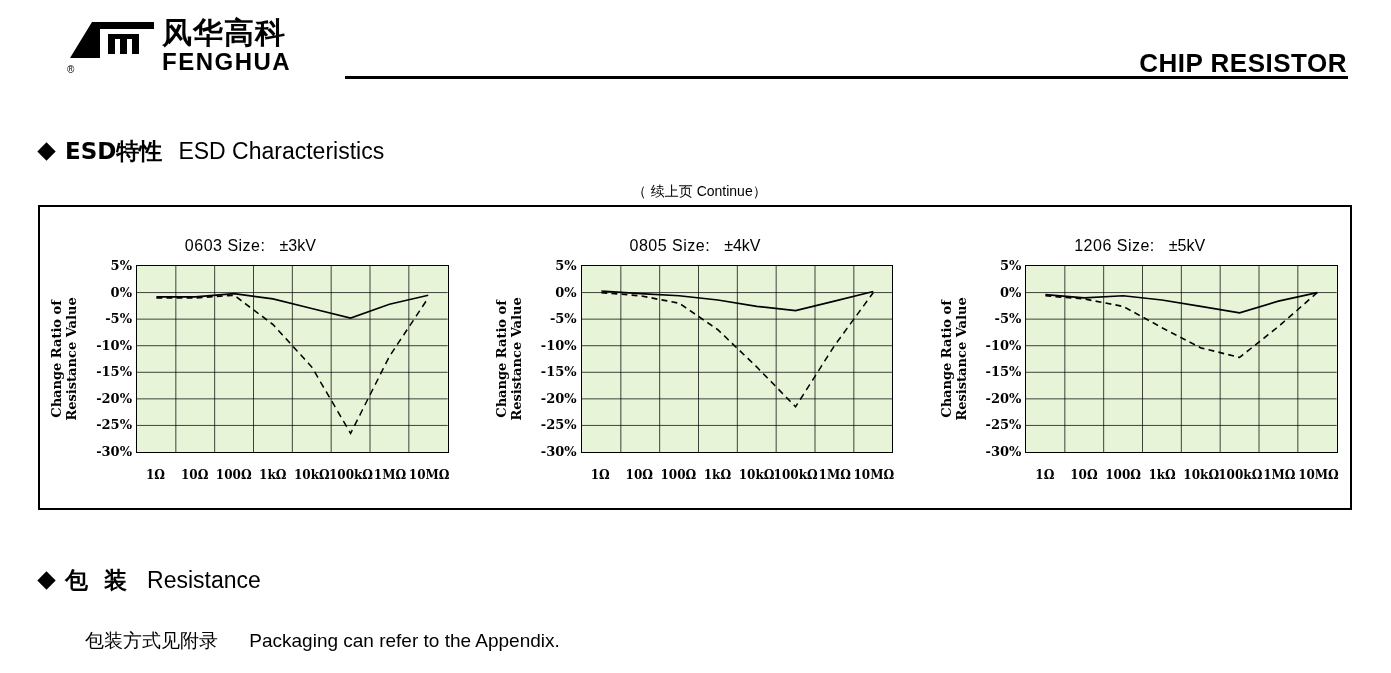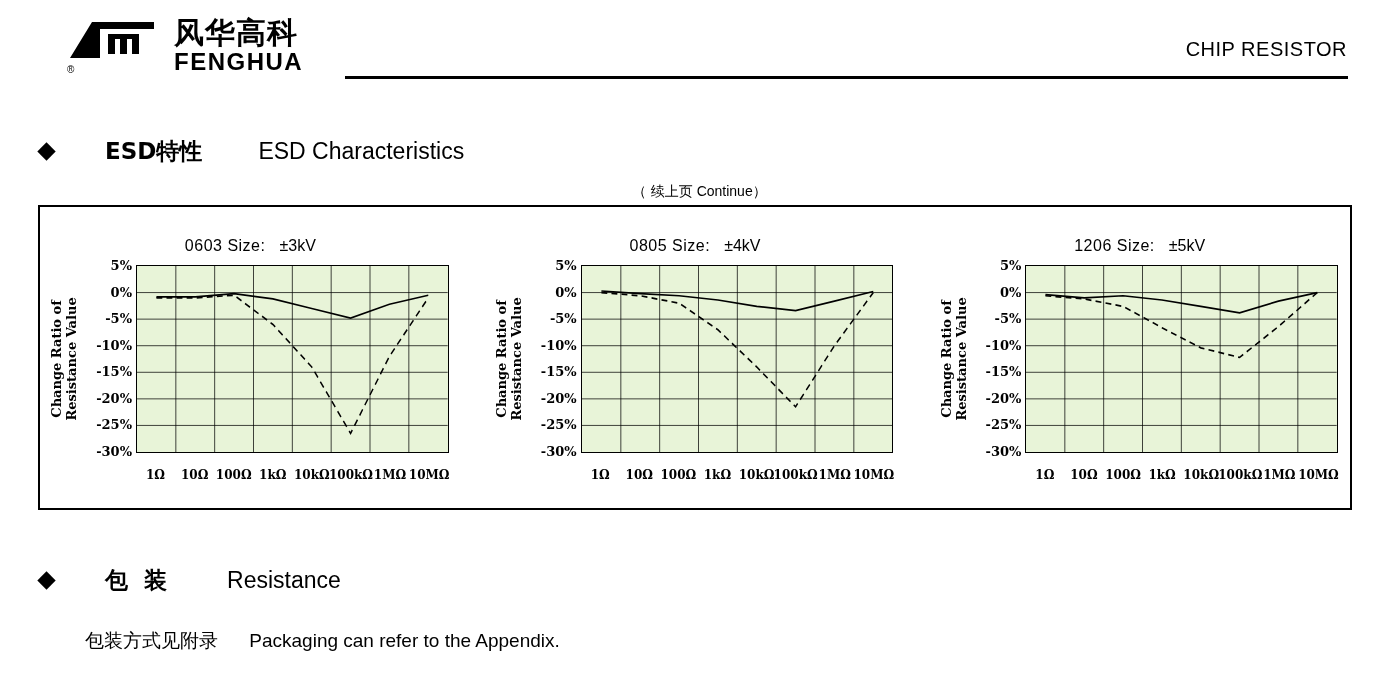--- a/index.html
+++ b/index.html
@@ -36,21 +36,21 @@
     position: relative;
   }
   .logo-mark svg { display: block; }
   .logo-reg {
     font-family: "Liberation Sans", sans-serif;
     font-size: 10px;
     vertical-align: super;
     margin-left: 1px;
   }
   .logo-text {
-    margin-left: 16px;
+    margin-left: 4px;
     line-height: 1;
   }
   .logo-cn {
     font-family: "DejaVu Sans", sans-serif;
     font-size: 30px;
     font-weight: bold;
     letter-spacing: 1px;
     color: #000;
     display: block;
   }
@@ -59,42 +59,42 @@
     font-size: 24px;
     font-weight: bold;
     letter-spacing: 1.5px;
     color: #000;
     display: block;
     margin-top: 2px;
   }
   .header-title {
     position: absolute;
     right: 44px;
-    top: 38px;
-    font-size: 20px;
+    top: 48px;
+    font-size: 26px;
     letter-spacing: 0.5px;
     color: #000;
     white-space: nowrap;
+    font-weight: bold;
   }
   .header-rule {
     position: absolute;
     left: 345px;
     top: 76px;
     width: 1003px;
     height: 3px;
     background: #000;
   }
 
   
   .section-head {
     position: absolute;
     display: flex;
     align-items: center;
     white-space: nowrap;
-    gap: 40px;
   }
   .diamond {
     width: 13px;
     height: 13px;
     background: #000;
     transform: rotate(45deg);
     margin-right: 12px;
     flex: 0 0 auto;
   }
   .sec-cn {

